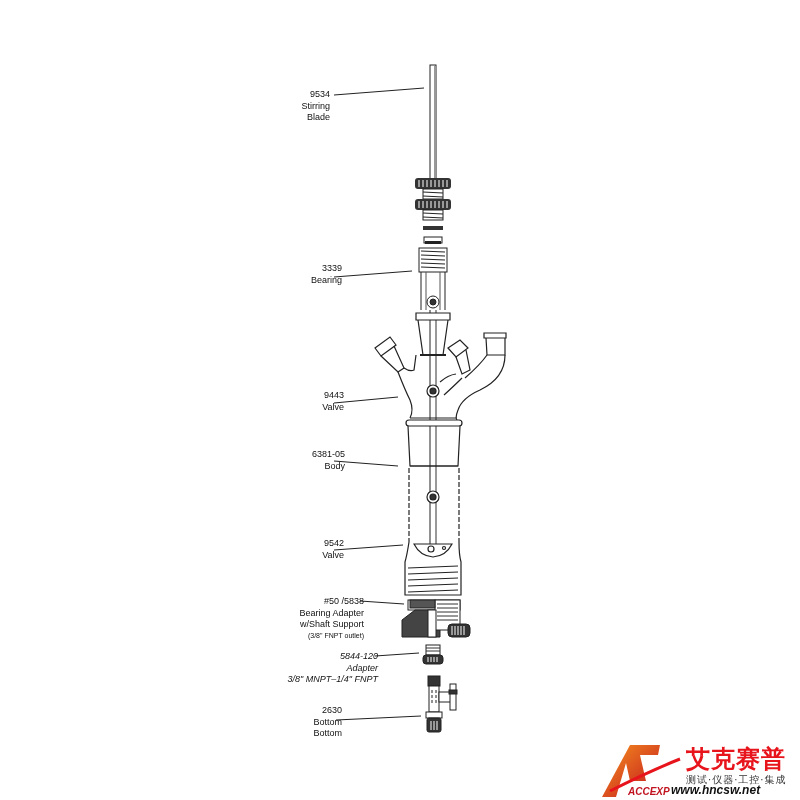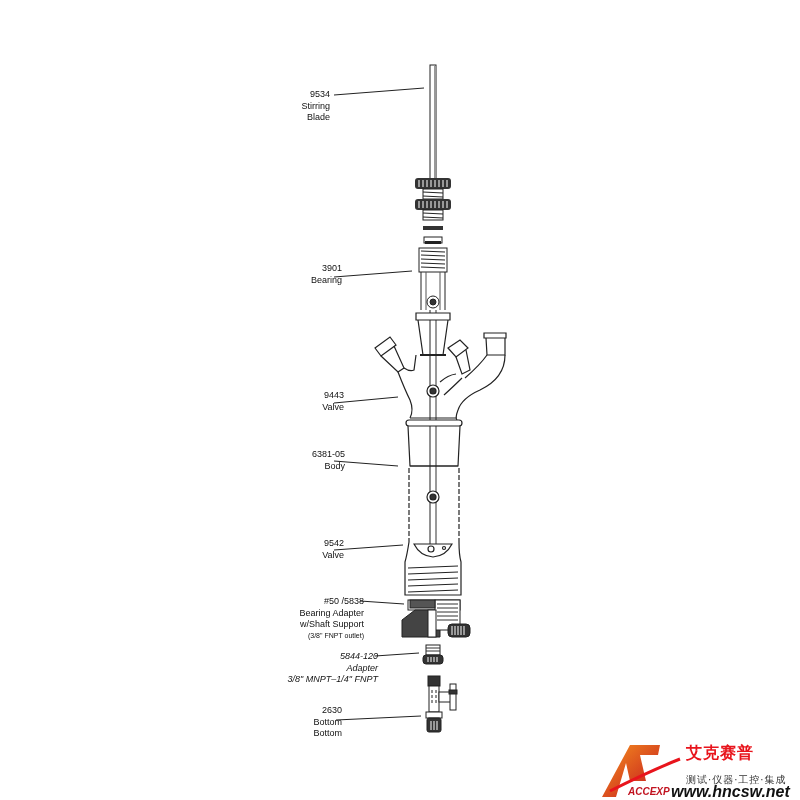--- a/index.html
+++ b/index.html
@@ -2,23 +2,23 @@
 <html><head>
   <meta charset="utf-8">
   <style>
     html, body { margin: 0; padding: 0; background: #ffffff; }
     body { width: 800px; height: 800px; position: relative; overflow: hidden; font-family: "Liberation Sans", sans-serif; }
     .label { position: absolute; text-align: right; color: #111; font-size: 9px; line-height: 11.5px; font-family: "Liberation Sans", sans-serif; }
     .label .small { font-size: 7px; line-height: 10px; display: block; }
     .label span { display: block; white-space: nowrap; }
     svg.diagram { position: absolute; left: 0; top: 0; }
     .logo { position: absolute; left: 600px; top: 735px; width: 200px; height: 65px; }
-    .logo-cn { position: absolute; left: 86px; top: 8px; font-size: 16px; font-weight: bold; color: #e8141c; letter-spacing: 1px; font-family: "DejaVu Sans", sans-serif; }
+    .logo-cn { position: absolute; left: 86px; top: 8px; font-size: 24px; font-weight: bold; color: #e8141c; letter-spacing: 1px; font-family: "DejaVu Sans", sans-serif; }
     .logo-sub { position: absolute; left: 86px; top: 38px; font-size: 10px; color: #333; letter-spacing: 1px; font-family: "DejaVu Sans", sans-serif; }
-    .logo-url { position: absolute; left: 71px; top: 48px; font-size: 16px; font-weight: bold; font-style: italic; color: #111; font-family: "Liberation Sans", sans-serif; }
+    .logo-url { position: absolute; left: 71px; top: 48px; font-size: 12px; font-weight: bold; font-style: italic; color: #111; font-family: "Liberation Sans", sans-serif; }
     .logo-mark { position: absolute; left: 0; top: 6px; }
   </style>
 </head>
 <body>
 
 <svg class="diagram" width="800" height="800" viewBox="0 0 800 800">
 
   <g stroke="#222" stroke-width="1" fill="none">
     <line x1="334" y1="95" x2="424" y2="88"></line>
     <line x1="334" y1="277" x2="412" y2="271"></line>
@@ -200,21 +200,21 @@
       </g>
   </g>
 </svg>
 
 <div class="label" style="left:286px; top:89px; width:44px;">
   <span>9534</span>
   <span>Stirring</span>
   <span>Blade</span>
 </div>
 <div class="label" style="left:290px; top:263px; width:52px;">
-  <span>3901</span>
+  <span>3339</span>
   <span>Bearing</span>
 </div>
 <div class="label" style="left:292px; top:390px; width:52px;">
   <span>9443</span>
   <span>Valve</span>
 </div>
 <div class="label" style="left:291px; top:449px; width:54px;">
   <span>6381-05</span>
   <span>Body</span>
 </div>

